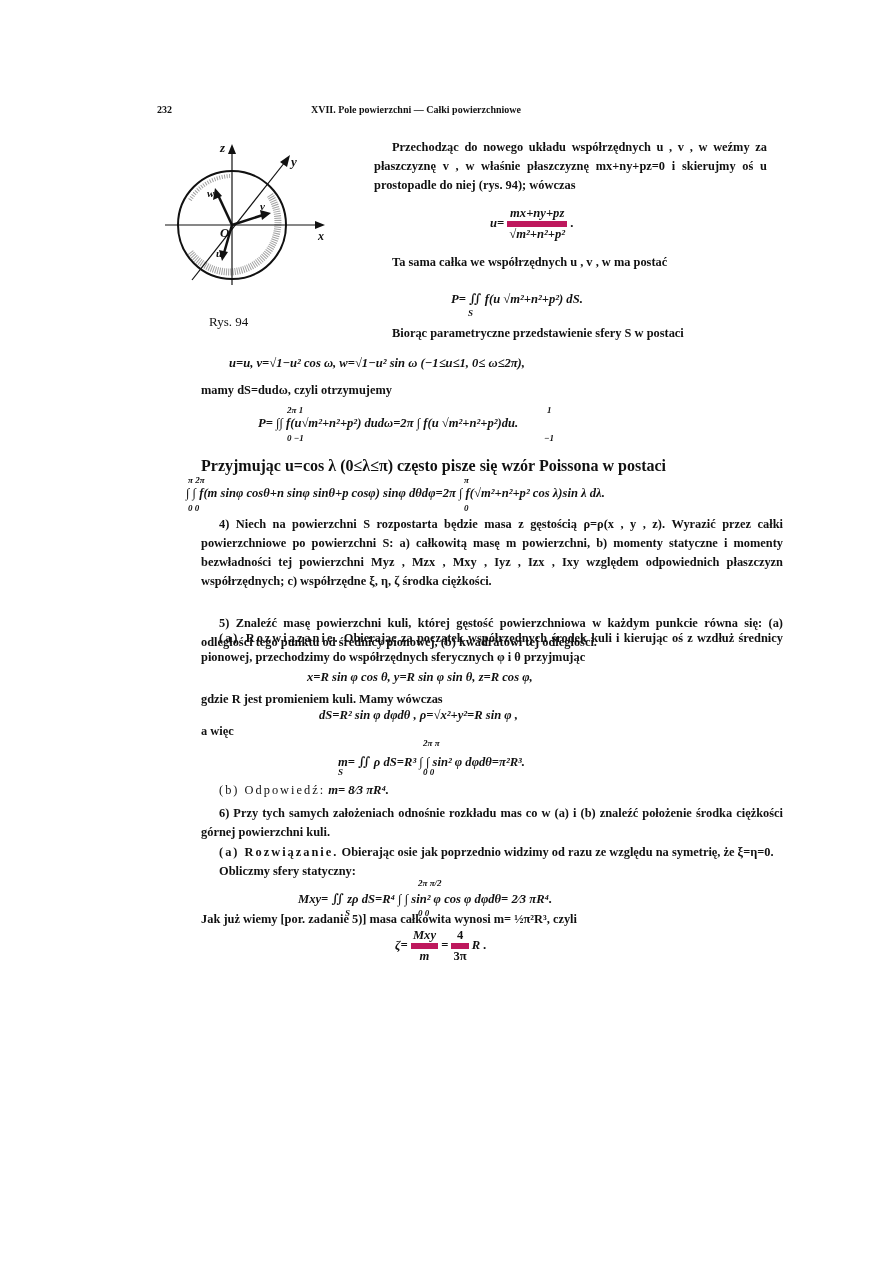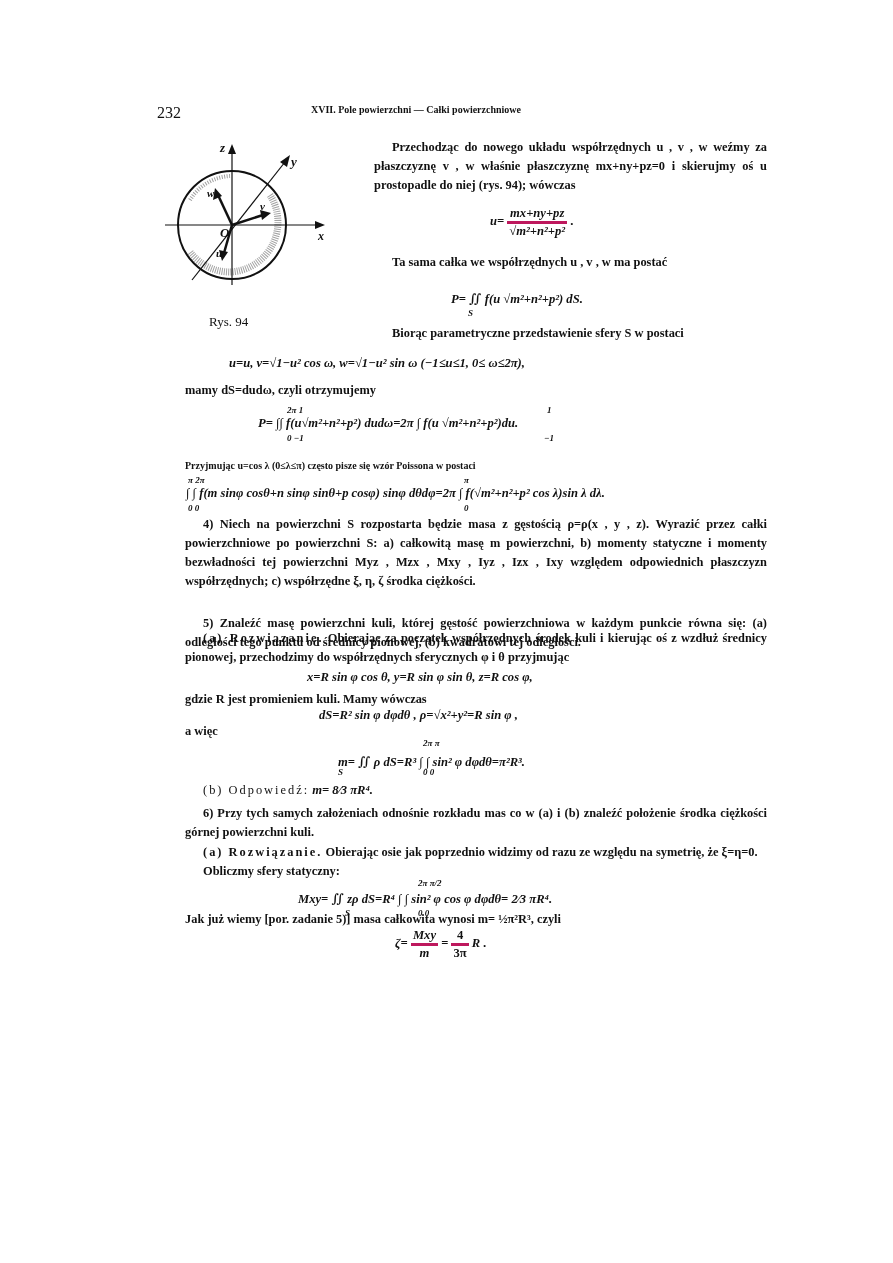--- a/index.html
+++ b/index.html
@@ -1,28 +1,28 @@
 <!DOCTYPE html>
 <html><head>
 <meta charset="utf-8">
 <style>
   html, body { margin: 0; padding: 0; background: #ffffff; }
   body { width: 893px; height: 1263px; position: relative; overflow: hidden;
          font-family: "Liberation Serif", "DejaVu Serif", serif; color: #111; }
   .abs { position: absolute; white-space: nowrap; }
-  .pg { font-size: 16px; font-weight: normal; }
+  .pg { font-size: 10px; font-weight: bold; }
   .hdr { font-size: 10px; font-weight: bold; }
   .m { font-style: italic; font-weight: bold; font-size: 12.6px; }
-  .para { position: absolute; left: 185px; width: 582px; font-size: 12.4px; line-height: 19px;
+  .para { position: absolute; left: 201px; width: 582px; font-size: 12.4px; line-height: 19px;
           font-weight: bold; text-align: justify; }
   .para.indent { text-indent: 18px; }
   .sp { letter-spacing: 2px; font-weight: bold; }
   .formula { position: absolute; font-size: 12.6px; font-weight: bold; white-space: nowrap; }
   .frac { display: inline-block; text-align: center; vertical-align: middle; }
-  .frac .num { display: block; border-bottom: 3px solid #be185d; padding: 0 2px; }
+  .frac .num { display: block; border-bottom: 6px solid #be185d; padding: 0 2px; }
   .frac .den { display: block; padding: 0 2px; }
   .lim { position: absolute; font-size: 9px; font-weight: bold; font-style: italic; white-space: nowrap; }
   .fig { position: absolute; left: 160px; top: 140px; width: 195px; height: 175px; }
   .caption { position: absolute; left: 209px; top: 314px; font-size: 13px; }
 </style>
 </head>
 <body>
 
 <div class="abs pg" style="left:157px; top:104px;">232</div>
 <div class="abs hdr" style="left:311px; top:104px;">XVII. Pole powierzchni — Całki powierzchniowe</div>
@@ -89,21 +89,21 @@
 <div class="formula m" style="left:229px; top:356px;">u=u,   v=√1−u² cos ω,    w=√1−u² sin ω    (−1≤u≤1, 0≤ ω≤2π),</div>
 
 <div class="para" style="top:381px;">mamy dS=dudω, czyli otrzymujemy</div>
 
 <div class="lim" style="left:287px; top:405px;">2π 1</div>
 <div class="formula m" style="left:258px; top:416px;">P= ∫∫ f(u√m²+n²+p²) dudω=2π ∫ f(u √m²+n²+p²)du.</div>
 <div class="lim" style="left:287px; top:433px;">0 −1</div>
 <div class="lim" style="left:547px; top:405px;">1</div>
 <div class="lim" style="left:544px; top:433px;">−1</div>
 
-<div class="para" style="top:456px; font-size:10px;">Przyjmując u=cos λ (0≤λ≤π) często pisze się wzór Poissona w postaci</div>
+<div class="para" style="top:456px; font-size:16px;">Przyjmując u=cos λ (0≤λ≤π) często pisze się wzór Poissona w postaci</div>
 
 <div class="lim" style="left:188px; top:475px;text-align:right;">π  2π</div>
 <div class="formula m" style="left:186px; top:486px;">∫ ∫ f(m sinφ cosθ+n sinφ sinθ+p cosφ) sinφ dθdφ=2π ∫ f(√m²+n²+p² cos λ)sin λ dλ.</div>
 <div class="lim" style="left:188px; top:503px;">0  0</div>
 <div class="lim" style="left:464px; top:475px;">π</div>
 <div class="lim" style="left:464px; top:503px;">0</div>
 
 <div class="para indent" style="top:515px;">4) Niech na powierzchni S rozpostarta będzie masa z gęstością ρ=ρ(x , y , z). Wyrazić przez całki powierzchniowe po powierzchni S: a) całkowitą masę m powierzchni, b) momenty statyczne i momenty bezwładności tej powierzchni Myz , Mzx , Mxy , Iyz , Izx , Ixy względem odpowiednich płaszczyzn współrzędnych; c) współrzędne ξ, η, ζ środka ciężkości.</div>
 
 <div class="para indent" style="top:591px;margin-top:23px;">5) Znaleźć masę powierzchni kuli, której gęstość powierzchniowa w każdym punkcie równa się: (a) odległości tego punktu od średnicy pionowej, (b) kwadratowi tej odległości.</div>

